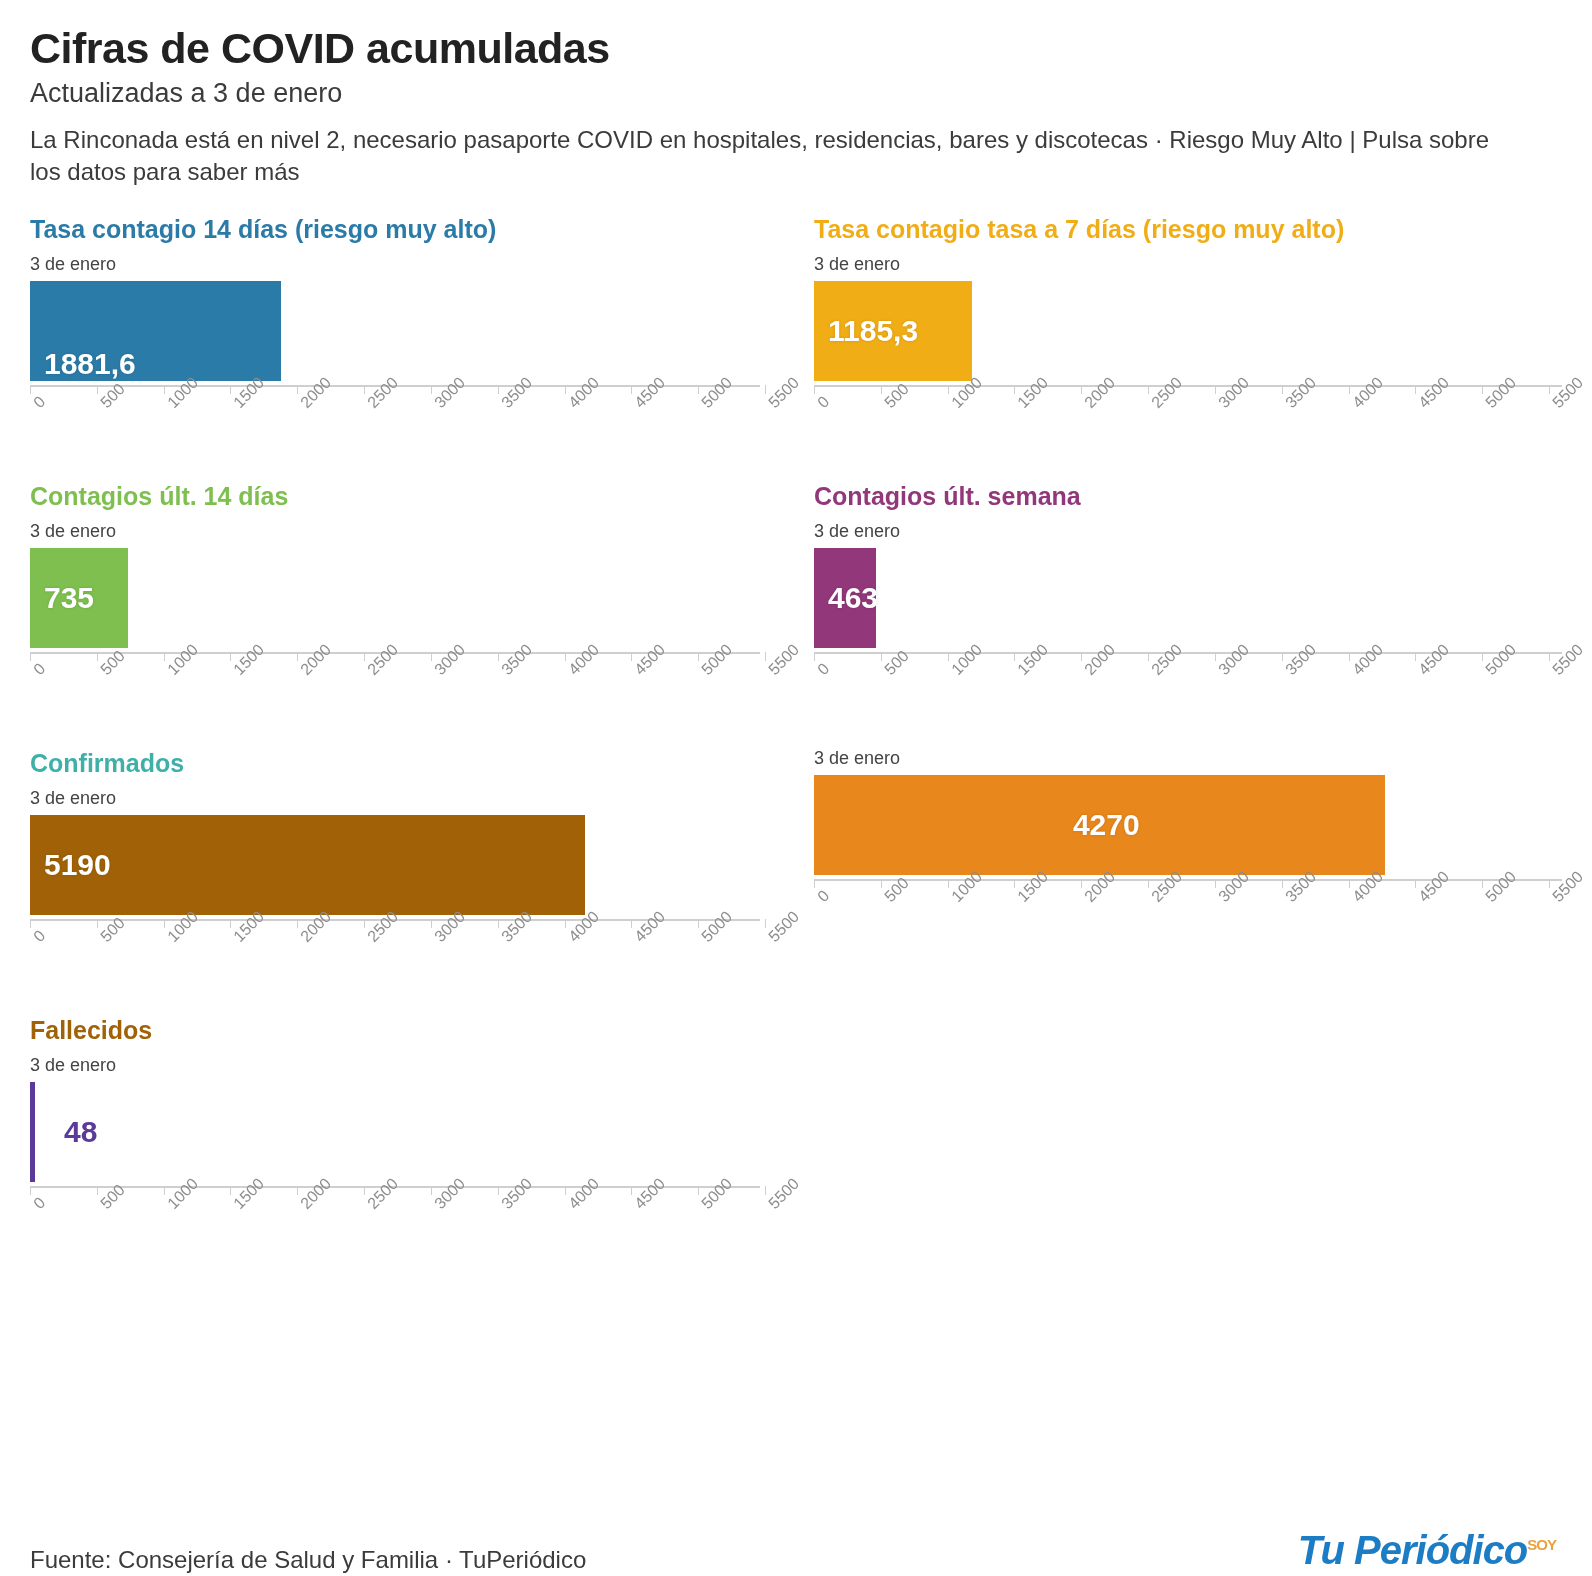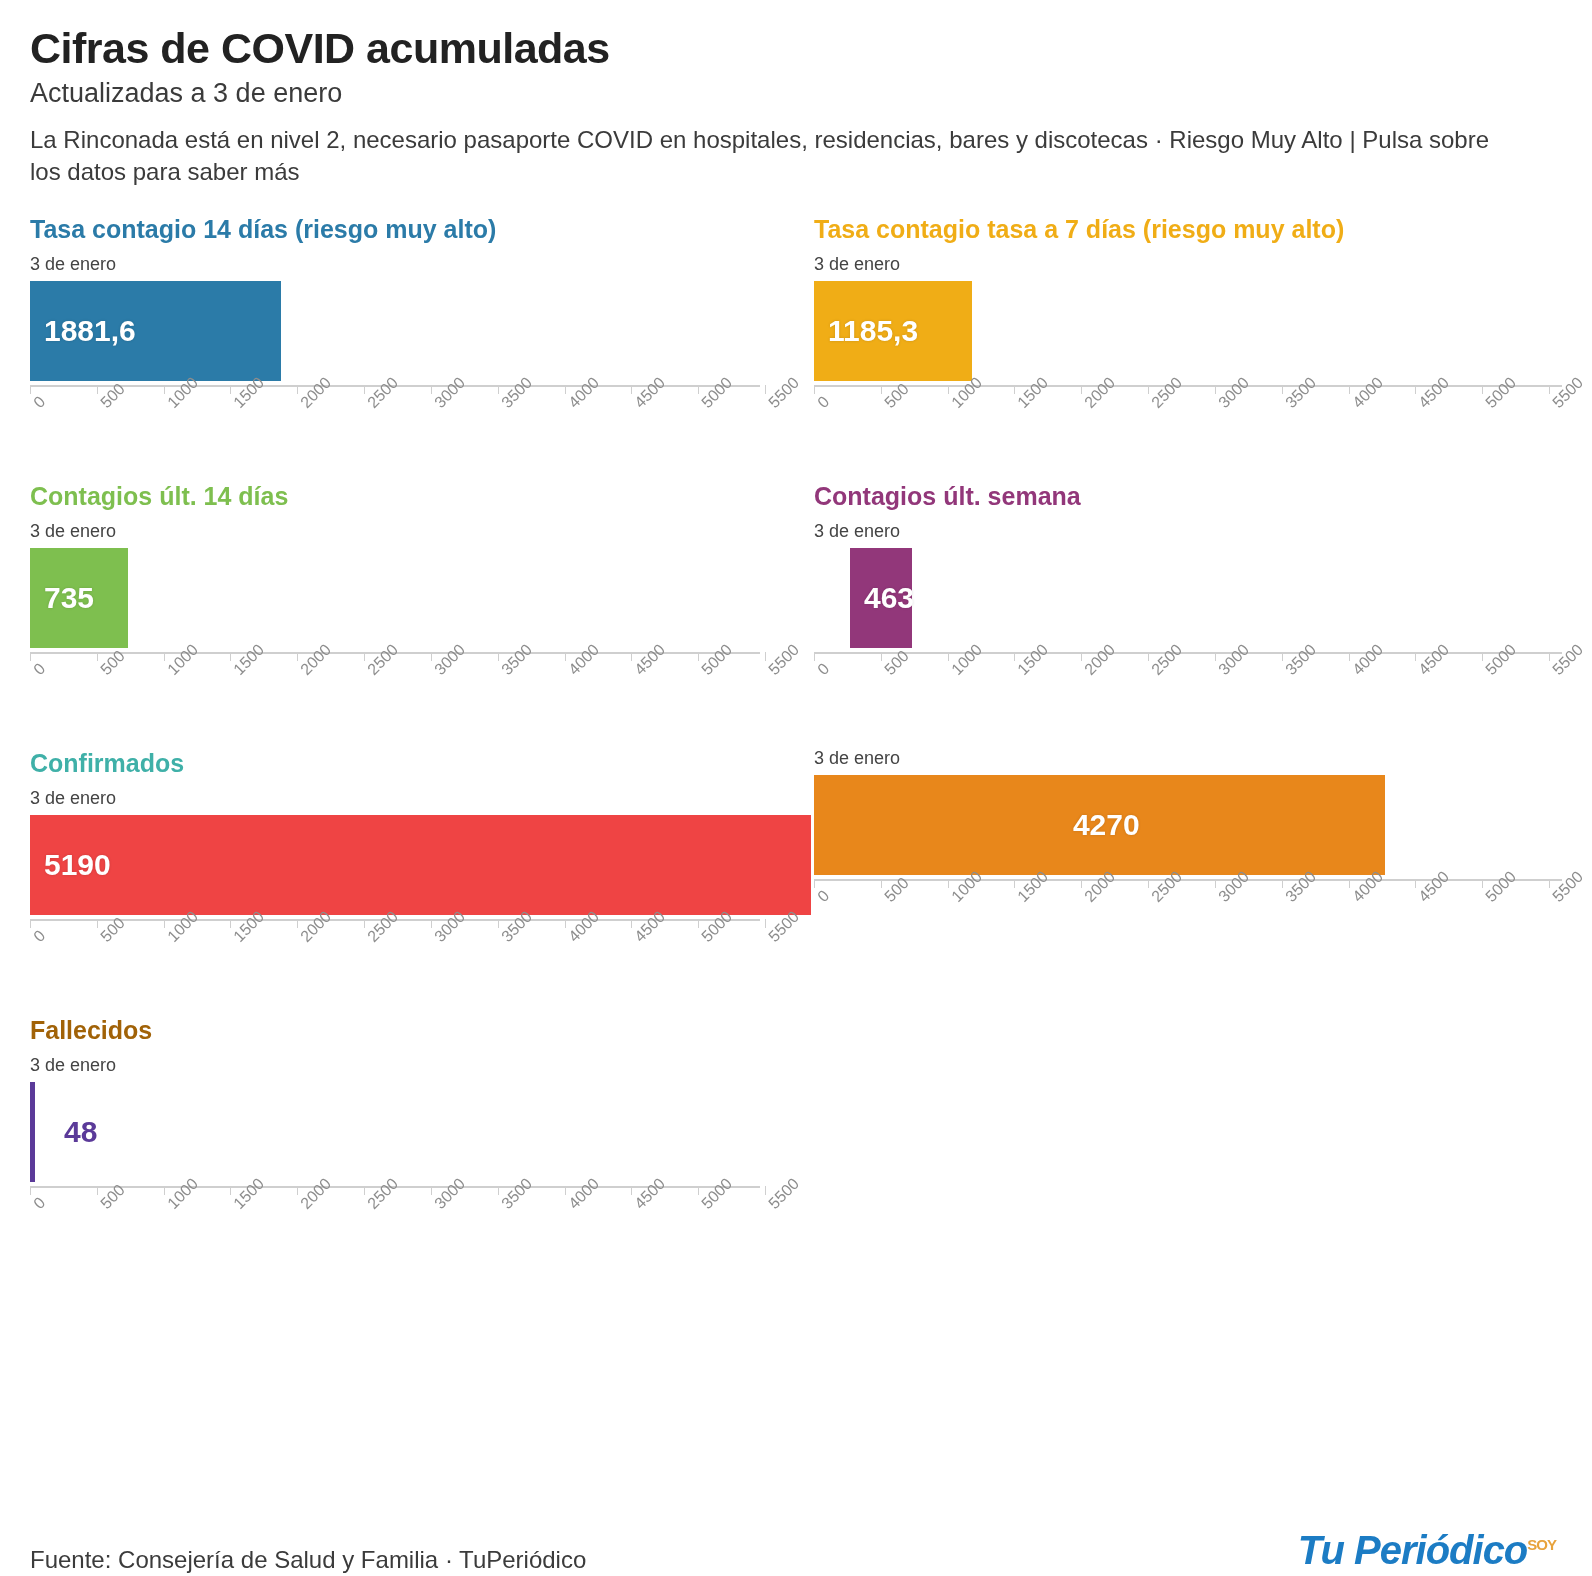--- a/index.html
+++ b/index.html
@@ -153,21 +153,21 @@
 
   <h1 class="title">Cifras de COVID acumuladas</h1>
   <h2 class="subtitle">Actualizadas a 3 de enero</h2>
   <p class="desc">La Rinconada está en nivel 2, necesario pasaporte COVID en hospitales, residencias, bares y discotecas · Riesgo Muy Alto | Pulsa sobre los datos para saber más</p>
 
   <div class="grid" id="charts-grid">
       <div class="panel left">
         <div class="panel-title" style="color: rgb(43, 123, 168);">Tasa contagio 14 días (riesgo muy alto)</div>
         <div class="panel-date">3 de enero</div>
         <div class="chart-area">
-          <div class="bar" style="background: rgb(43, 123, 168); width: 251.45px;">
+          <div class="bar" style="background: rgb(43, 123, 168); width: 251.45px; align-items: flex-end;">
             <span class="bar-value">1881,6</span>
           </div>
         </div>
         <div class="axis">
           <div class="axis-line"></div>
           <div class="tick" style="left: 0px;"></div>
           <div class="tick-label" style="left: 0px;">0</div>
           <div class="tick" style="left: 66.8182px;"></div>
           <div class="tick-label" style="left: 66.8182px;">500</div>
           <div class="tick" style="left: 133.636px;"></div>
@@ -261,21 +261,21 @@
           <div class="tick" style="left: 668.182px;"></div>
           <div class="tick-label" style="left: 668.182px;">5000</div>
           <div class="tick" style="left: 735px;"></div>
           <div class="tick-label" style="left: 735px;">5500</div>
         </div>
       </div>
       <div class="panel right">
         <div class="panel-title" style="color: rgb(146, 55, 122);">Contagios últ. semana</div>
         <div class="panel-date">3 de enero</div>
         <div class="chart-area">
-          <div class="bar" style="background: rgb(146, 55, 122); width: 61.8736px; margin-left: 36px;">
+          <div class="bar" style="background: rgb(146, 55, 122); width: 61.8736px;">
             <span class="bar-value">463</span>
           </div>
         </div>
         <div class="axis">
           <div class="axis-line"></div>
           <div class="tick" style="left: 0px;"></div>
           <div class="tick-label" style="left: 0px;">0</div>
           <div class="tick" style="left: 66.8182px;"></div>
           <div class="tick-label" style="left: 66.8182px;">500</div>
           <div class="tick" style="left: 133.636px;"></div>
@@ -297,21 +297,21 @@
           <div class="tick" style="left: 668.182px;"></div>
           <div class="tick-label" style="left: 668.182px;">5000</div>
           <div class="tick" style="left: 735px;"></div>
           <div class="tick-label" style="left: 735px;">5500</div>
         </div>
       </div>
       <div class="panel left">
         <div class="panel-title" style="color: rgb(63, 176, 168);">Confirmados</div>
         <div class="panel-date">3 de enero</div>
         <div class="chart-area">
-          <div class="bar" style="background: #ef4444; width: 781px;">
+          <div class="bar" style="background: #a16207; width: 555px;">
             <span class="bar-value">5190</span>
           </div>
         </div>
         <div class="axis">
           <div class="axis-line"></div>
           <div class="tick" style="left: 0px;"></div>
           <div class="tick-label" style="left: 0px;">0</div>
           <div class="tick" style="left: 66.8182px;"></div>
           <div class="tick-label" style="left: 66.8182px;">500</div>
           <div class="tick" style="left: 133.636px;"></div>

